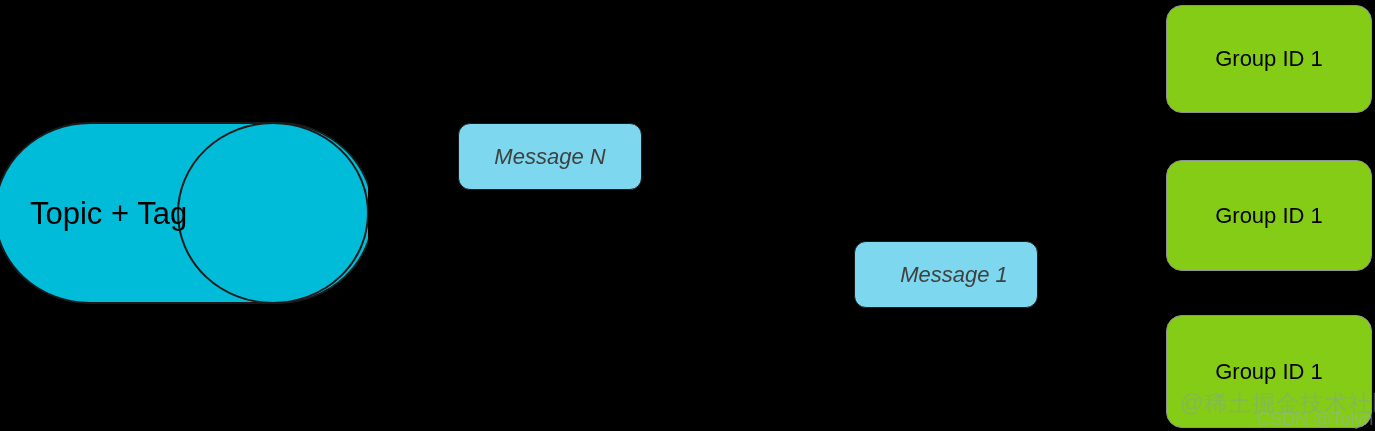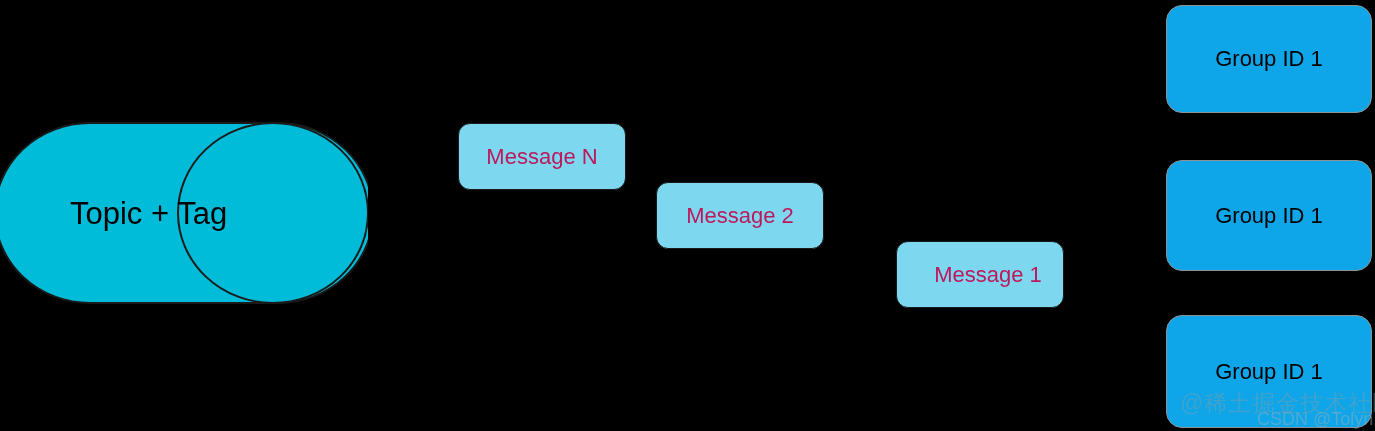--- a/index.html
+++ b/index.html
@@ -31,49 +31,49 @@
     position: absolute;
     left: 36px;
     top: 0;
     height: 182px;
     display: flex;
     align-items: center;
     color: #000000;
     font-size: 31px;
     line-height: 1;
     white-space: nowrap;
-    margin-left: 40px;
   }
 
   
   .msg-box {
     position: absolute;
-    width: 168px;
+    width: 184px;
     height: 67px;
     background: #7DD8EF;
     border: 1.5px solid #1A1A1A;
     border-radius: 12px;
     box-sizing: border-box;
     display: flex;
     align-items: center;
     justify-content: center;
-    color: #be185d;
+    color: #404040;
     font-size: 22px;
     white-space: nowrap;
+    font-style: italic;
   }
   .msg-n { left: 458px; top: 123px; }
   .msg-2 { left: 656px; top: 182px; }
-  .msg-1 { left: 896px; top: 241px; padding-left: 16px; }
+  .msg-1 { left: 854px; top: 241px; padding-left: 16px; }
 
   
   .group-box {
     position: absolute;
     left: 1166px;
     width: 206px;
-    background: #0ea5e9;
+    background: #84cc16;
     border: 1.5px solid #8C9396;
     border-radius: 16px;
     box-sizing: border-box;
     display: flex;
     flex-direction: column;
     align-items: center;
     justify-content: center;
     color: #000000;
     font-size: 22px;
     line-height: 1.32;
@@ -119,21 +119,20 @@
   <div class="cylinder">
     <svg width="374" height="182" viewBox="0 0 374 182" xmlns="http://www.w3.org/2000/svg">
       <path d="M 96,1 H 284 A 95,90 0 0 1 284,181 H 96 A 95,90 0 0 1 96,1 Z" fill="#00BCD9" stroke="#1A1A1A" stroke-width="2"></path>
       <ellipse cx="279" cy="91" rx="95" ry="90" fill="#00BCD9" stroke="#1A1A1A" stroke-width="2"></ellipse>
     </svg>
     <div class="cylinder-label">Topic + Tag</div>
   </div>
 
   <div class="msg-box msg-n">Message N</div>
 
-  <div class="msg-box msg-2">Message 2</div>
 
   <div class="msg-box msg-1">Message 1</div>
 
   <div class="group-box group-1">
     <span class="group-line">Group ID 1</span>
   </div>
 
   <div class="group-box group-2">
     <span class="group-line">Group ID 1</span>
   </div>

